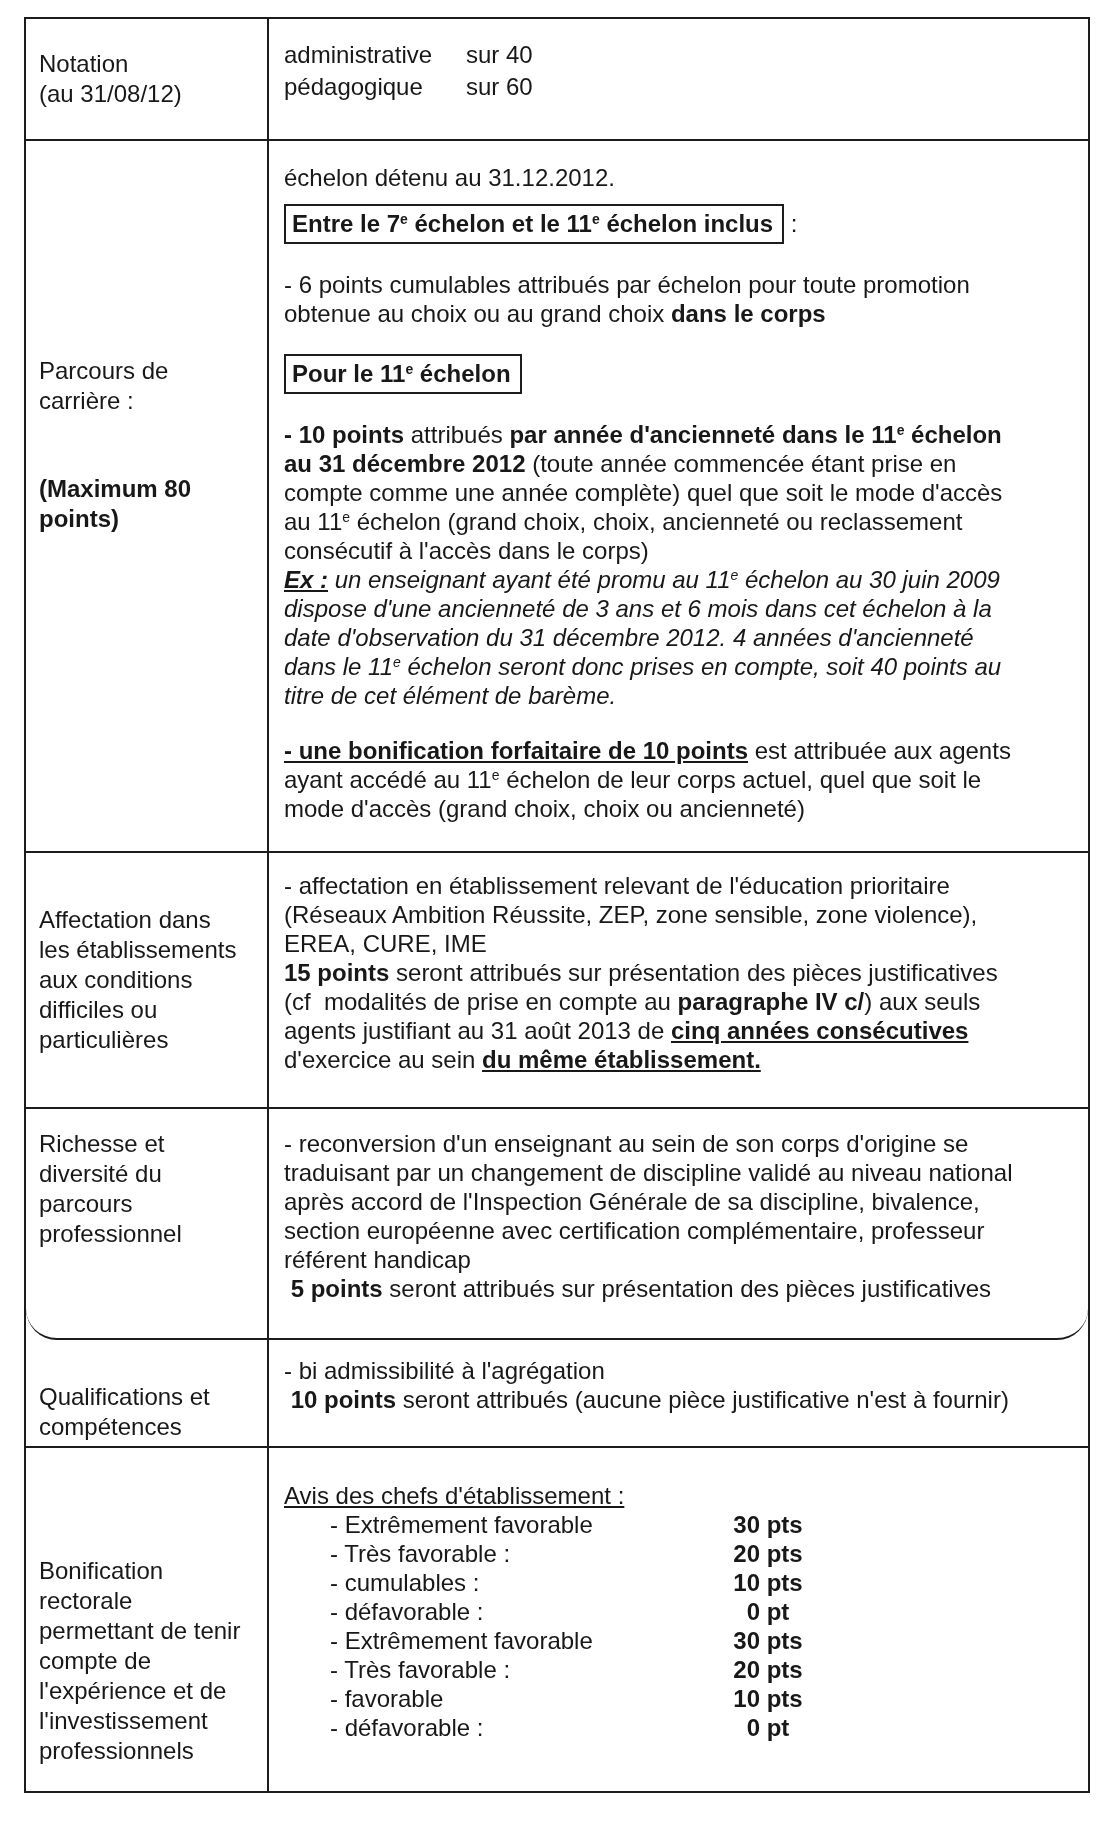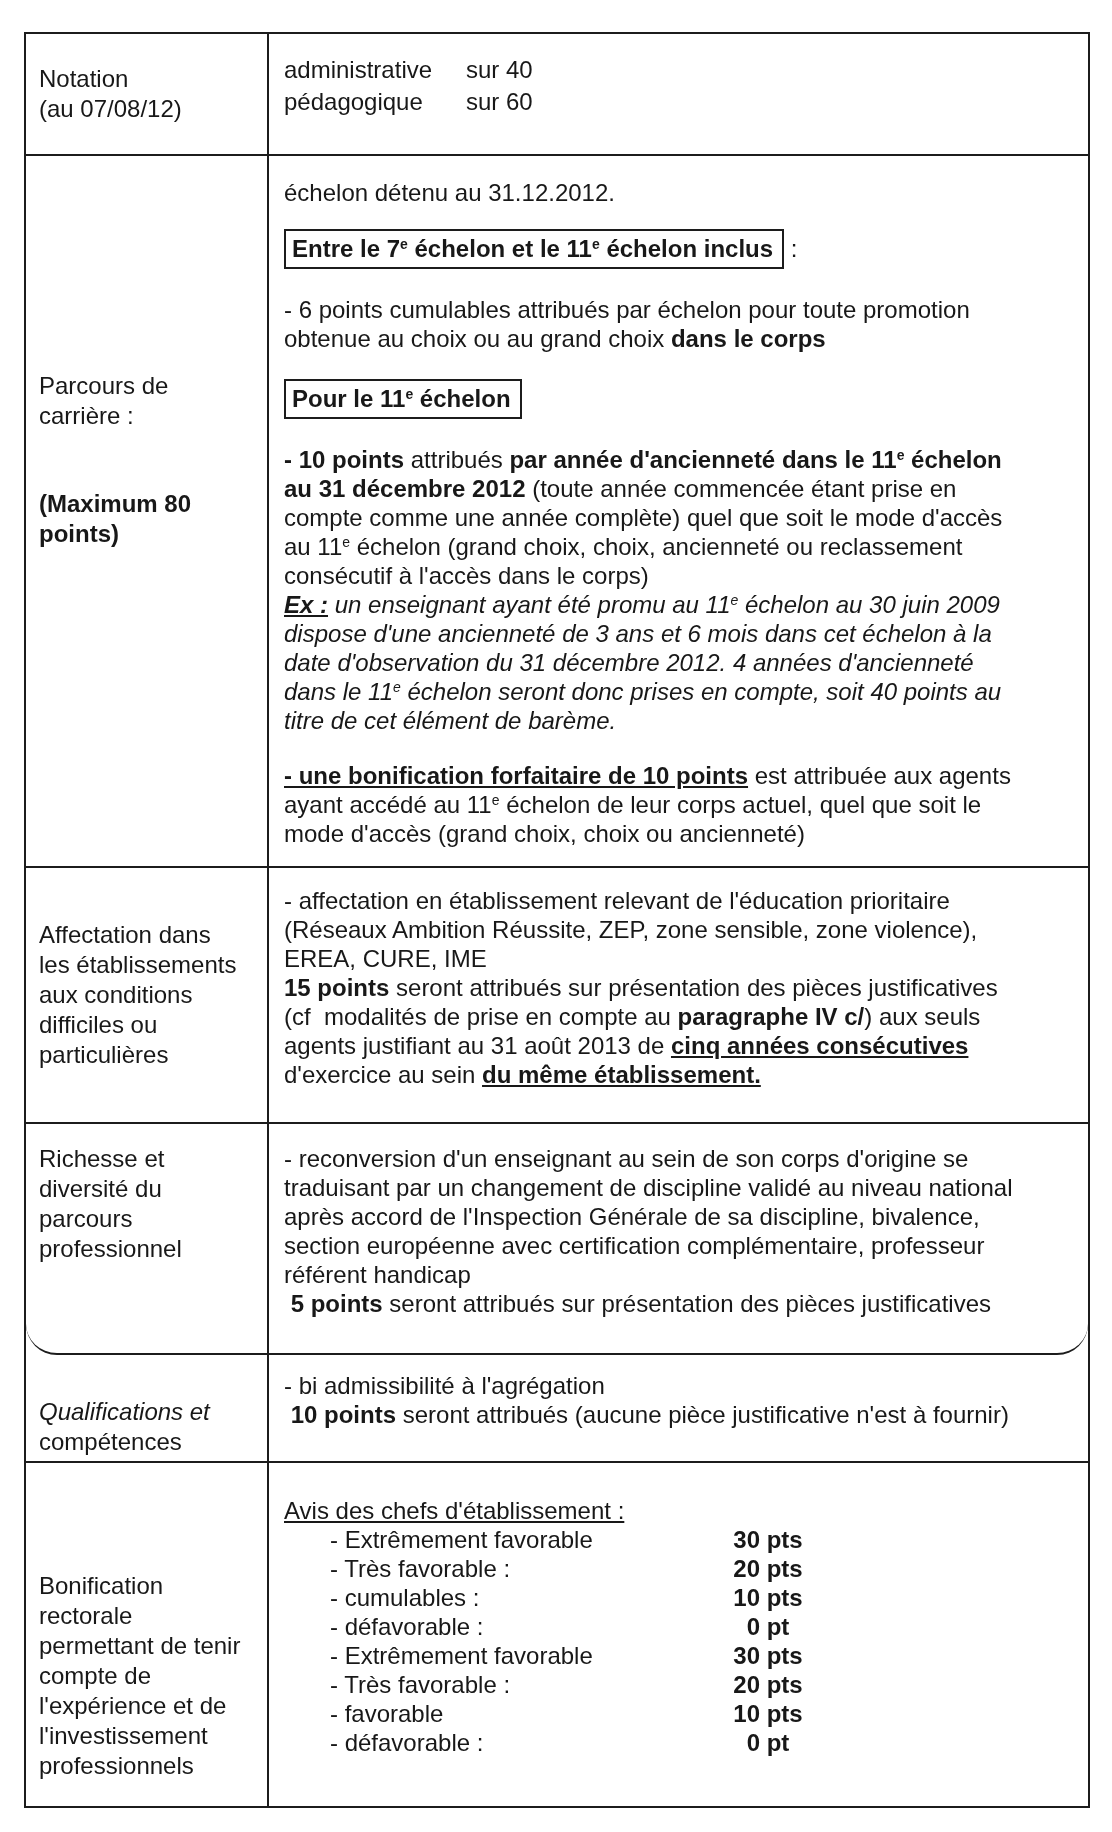--- a/index.html
+++ b/index.html
@@ -3,21 +3,21 @@
 <meta charset="utf-8">
 <style>
   html,body{margin:0;padding:0;}
   body{
     width:1112px;height:1832px;position:relative;
     background:#ffffff;color:#181818;
     font-family:"Liberation Sans","DejaVu Sans",sans-serif;
     -webkit-font-smoothing:antialiased;
   }
   .doc-table{
-    position:absolute;left:24px;top:32px;width:1066px;height:1776px;
+    position:absolute;left:24px;top:17px;width:1066px;height:1776px;
     border:2px solid #1c1c1c;box-sizing:border-box;
     display:flex;flex-direction:column;background:#fff;
   }
   .row{display:flex;border-bottom:2px solid #1c1c1c;box-sizing:border-box;overflow:hidden;}
   .row:last-child{border-bottom:none;flex:1;}
   .label-cell{
     flex:0 0 243px;width:243px;box-sizing:border-box;
     border-right:2px solid #1c1c1c;
     padding:0 8px 0 13px;
     font-size:24px;line-height:30px;
@@ -46,21 +46,21 @@
   .cols-line{display:flex;line-height:32px;}
   .cols-label{flex:0 0 182px;}
 </style>
 </head>
 <body>
 
 <div class="doc-table">
     <div class="row" style="height: 122px;">
       <div class="label-cell label-center">
         <div class="label-line">Notation</div>
-        <div class="label-line">(au 07/08/12)</div>
+        <div class="label-line">(au 31/08/12)</div>
       </div>
       <div class="content-cell content-center">
         <div>
           <div class="cols-line">
             <div class="cols-label">administrative</div>
             <div class="cols-value">sur 40</div>
           </div>
           <div class="cols-line">
             <div class="cols-label">pédagogique</div>
             <div class="cols-value">sur 60</div>
@@ -70,21 +70,21 @@
     </div>
     <div class="row" style="height: 712px;">
       <div class="label-cell">
         <div class="label-line" style="margin-top: 215px;">Parcours de</div>
         <div class="label-line">carrière :</div>
         <div class="label-line b" style="margin-top: 58px;">(Maximum 80</div>
         <div class="label-line b">points)</div>
       </div>
       <div class="content-cell" style="padding-top: 22px;">
         <div class="p"><span>échelon détenu au 31.12.2012.</span></div>
-        <div class="boxline" style="margin-top: 22px;"><div class="box"><span class="b">Entre le 7</span><sup class="b">e</sup><span class="b"> échelon et le 11</span><sup class="b">e</sup><span class="b"> échelon inclus</span></div><span>&nbsp;:</span></div>
+        <div class="boxline" style="margin-top: 12px;"><div class="box"><span class="b">Entre le 7</span><sup class="b">e</sup><span class="b"> échelon et le 11</span><sup class="b">e</sup><span class="b"> échelon inclus</span></div><span>&nbsp;:</span></div>
         <div class="p" style="margin-top: 26px;"><span>- 6 points cumulables attribués par échelon pour toute promotion</span><br><span>obtenue au choix ou au grand choix </span><span class="b">dans le corps</span></div>
         <div class="boxline" style="margin-top: 26px;"><div class="box"><span class="b">Pour le 11</span><sup class="b">e</sup><span class="b"> échelon</span></div></div>
         <div class="p" style="margin-top: 26px;"><span class="b">- </span><span class="b">10 points</span><span> attribués </span><span class="b">par année d'ancienneté dans le 11</span><sup class="b">e</sup><span class="b"> échelon</span><br><span class="b">au 31 décembre 2012 </span><span>(toute année commencée étant prise en</span><br><span>compte comme une année complète) quel que soit le mode d'accès</span><br><span>au 11</span><sup>e</sup><span> échelon (grand choix, choix, ancienneté ou reclassement</span><br><span>consécutif à l'accès dans le corps)</span></div>
         <div class="p i"><span class="b u">Ex :</span><span> un enseignant ayant été promu au 11</span><sup>e</sup><span> échelon au 30 juin 2009</span><br><span>dispose d'une ancienneté de 3 ans et 6 mois dans cet échelon à la</span><br><span>date d'observation du 31 décembre 2012. 4 années d'ancienneté</span><br><span>dans le 11</span><sup>e</sup><span> échelon seront donc prises en compte, soit 40 points au</span><br><span>titre de cet élément de barème.</span></div>
         <div class="p" style="margin-top: 26px;"><span class="b u">- une bonification forfaitaire de 10 points</span><span> est attribuée aux agents</span><br><span>ayant accédé au 11</span><sup>e</sup><span> échelon de leur corps actuel, quel que soit le</span><br><span>mode d'accès (grand choix, choix ou ancienneté)</span></div>
       </div>
     </div>
     <div class="row" style="height: 256px;">
       <div class="label-cell label-center">
         <div class="label-line">Affectation dans</div>
@@ -103,21 +103,21 @@
         <div class="label-line">diversité du</div>
         <div class="label-line">parcours</div>
         <div class="label-line">professionnel</div>
       </div>
       <div class="content-cell content-center">
         <div class="p"><span>- reconversion d'un enseignant au sein de son corps d'origine se</span><br><span>traduisant par un changement de discipline validé au niveau national</span><br><span>après accord de l'Inspection Générale de sa discipline, bivalence,</span><br><span>section européenne avec certification complémentaire, professeur</span><br><span>référent handicap</span><br><span>&nbsp;</span><span class="b">5 points</span><span> seront attribués sur présentation des pièces justificatives</span></div>
       </div>
     </div>
     <div class="row" style="height: 108px;">
       <div class="label-cell">
-        <div class="label-line" style="margin-top: 42px; font-style: italic;">Qualifications et</div>
+        <div class="label-line" style="margin-top: 42px;">Qualifications et</div>
         <div class="label-line">compétences</div>
       </div>
       <div class="content-cell content-center">
         <div class="p"><span>- bi admissibilité à l'agrégation</span><br><span>&nbsp;</span><span class="b">10 points</span><span> seront attribués (aucune pièce justificative n'est à fournir)</span></div>
       </div>
     </div>
     <div class="row">
       <div class="label-cell">
         <div class="label-line" style="margin-top: 108px;">Bonification</div>
         <div class="label-line">rectorale</div>

